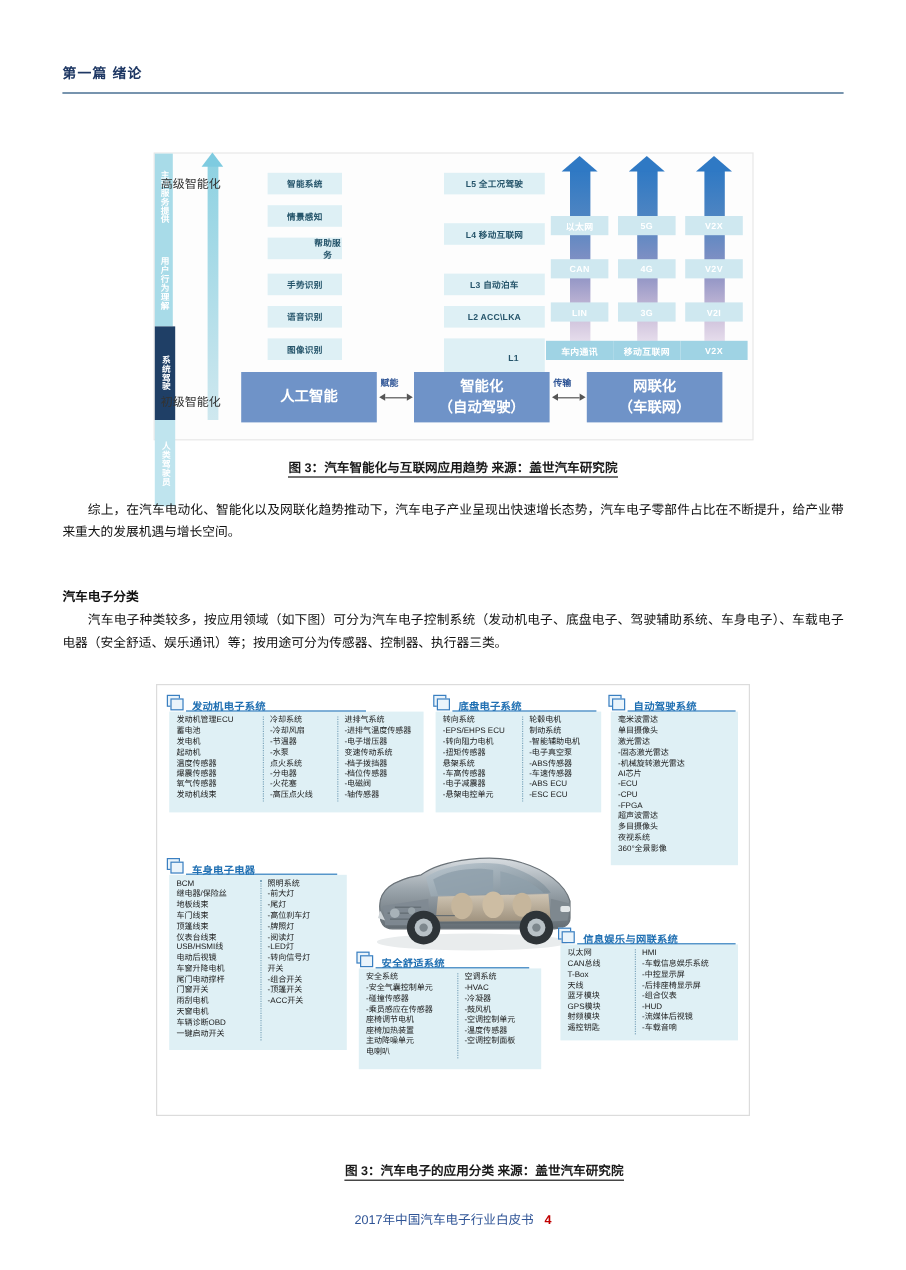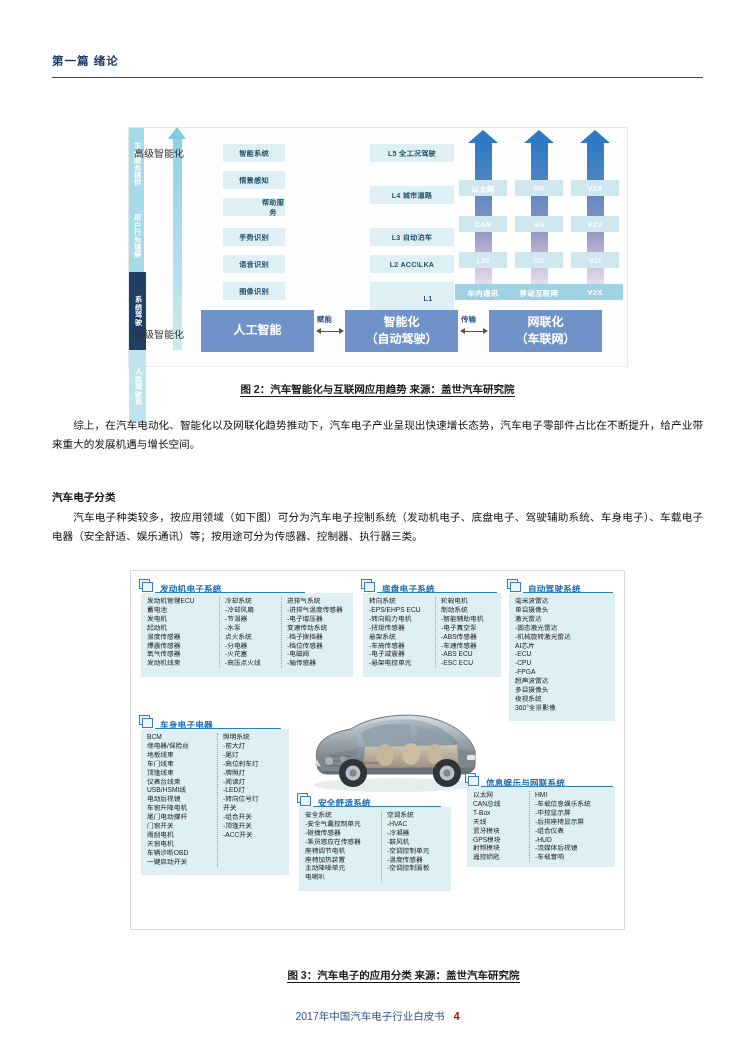--- a/index.html
+++ b/index.html
@@ -119,21 +119,21 @@
       <div class="tag" style="position:absolute; left:94px; top:43px; width:62px; height:18px;">情景感知</div>
       <div class="tag" style="position:absolute; left:94px; top:70px; width:62px; height:18px;padding-left:38px;">帮助服务</div>
 
       <div class="tag vtag-ai vlabel" style="left:72px; top:100px; width:15px; height:72px;">用户行为理解</div>
       <div class="tag" style="position:absolute; left:94px; top:100px; width:62px; height:18px;">手势识别</div>
       <div class="tag" style="position:absolute; left:94px; top:127px; width:62px; height:18px;">语音识别</div>
       <div class="tag" style="position:absolute; left:94px; top:154px; width:62px; height:18px;">图像识别</div>
 
       <div class="tag vtag-sys vlabel" style="left:216px; top:16px; width:17px; height:78px;">系统驾驶</div>
       <div class="tag" style="position:absolute; left:241px; top:16px; width:84px; height:18px;">L5 全工况驾驶</div>
-      <div class="tag" style="position:absolute; left:241px; top:58px; width:84px; height:18px;">L4 城市道路</div>
+      <div class="tag" style="position:absolute; left:241px; top:58px; width:84px; height:18px;">L4 移动互联网</div>
 
       <div class="tag vtag-hum vlabel" style="left:216px; top:100px; width:17px; height:72px;">人类驾驶员</div>
       <div class="tag" style="position:absolute; left:241px; top:100px; width:84px; height:18px;">L3 自动泊车</div>
       <div class="tag" style="position:absolute; left:241px; top:127px; width:84px; height:18px;">L2 ACC\LKA</div>
       <div class="tag" style="position:absolute; left:241px; top:154px; width:84px; height:32px;padding-left:32px;">L1</div>
 
       <div class="netarrow" style="left:346px; top:14px; height:158px;"></div>
       <div class="netarrow" style="left:402px; top:14px; height:158px;"></div>
       <div class="netarrow" style="left:458px; top:14px; height:158px;"></div>
 
@@ -166,21 +166,21 @@
 
       <div class="conn" style="left:192px; top:203px; width:18px;"></div>
       <div class="conn-label" style="left:188px; top:185px;">赋能</div>
       <div class="conn" style="left:336px; top:203px; width:18px;"></div>
       <div class="conn-label" style="left:332px; top:185px;">传输</div>
 
     </div>
   </div>
 
   <div class="caption" style="top:381px;">
-    <span>图 2：汽车智能化与互联网应用趋势 来源：盖世汽车研究院</span>
+    <span>图 3：汽车智能化与互联网应用趋势 来源：盖世汽车研究院</span>
   </div>
 
   <div class="para indent" style="top:416px;">综上，在汽车电动化、智能化以及网联化趋势推动下，汽车电子产业呈现出快速增长态势，汽车电子零部件占比在不断提升，给产业带来重大的发展机遇与增长空间。</div>
   <div class="sec-title" style="top:489px;">汽车电子分类</div>
   <div class="para indent" style="top:508px;">汽车电子种类较多，按应用领域（如下图）可分为汽车电子控制系统（发动机电子、底盘电子、驾驶辅助系统、车身电子）、车载电子电器（安全舒适、娱乐通讯）等；按用途可分为传感器、控制器、执行器三类。</div>
 
   <div class="fig2">
 
     <div class="carimg">
       <svg viewBox="0 0 190 112" width="190" height="112" aria-hidden="true">

